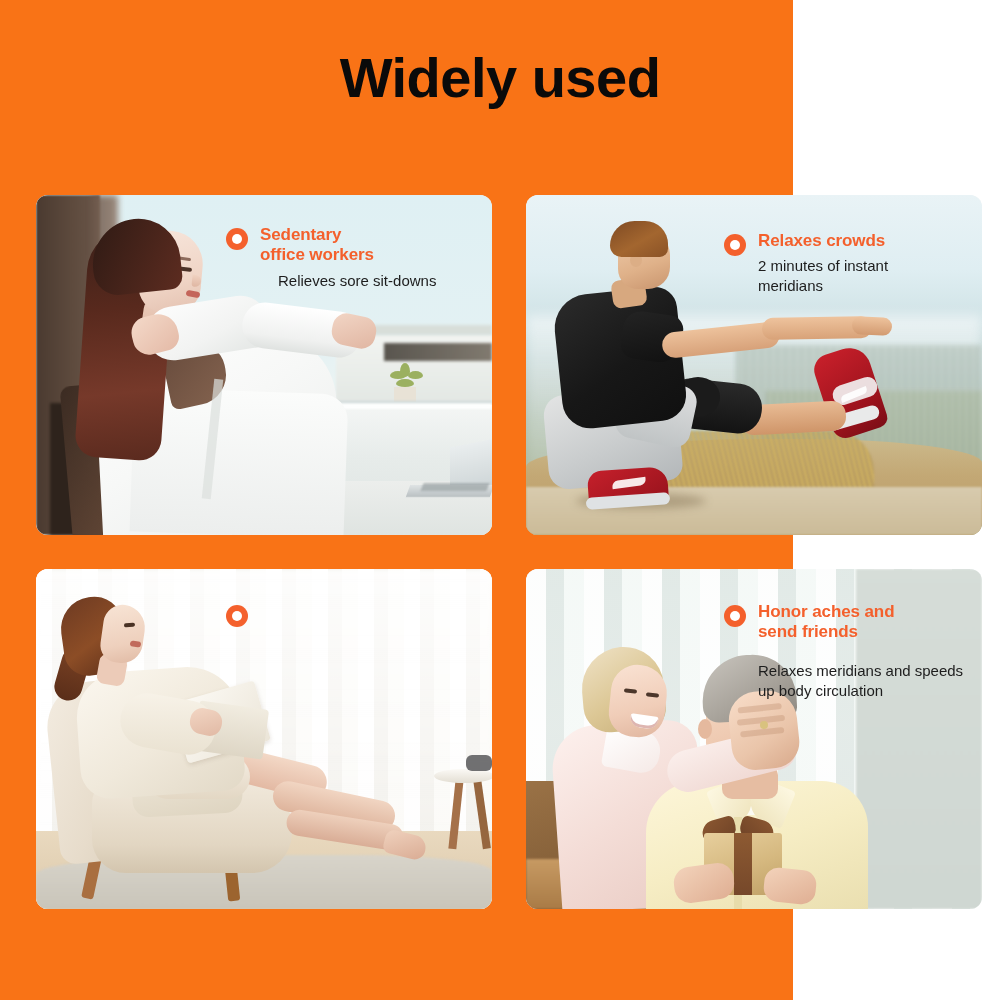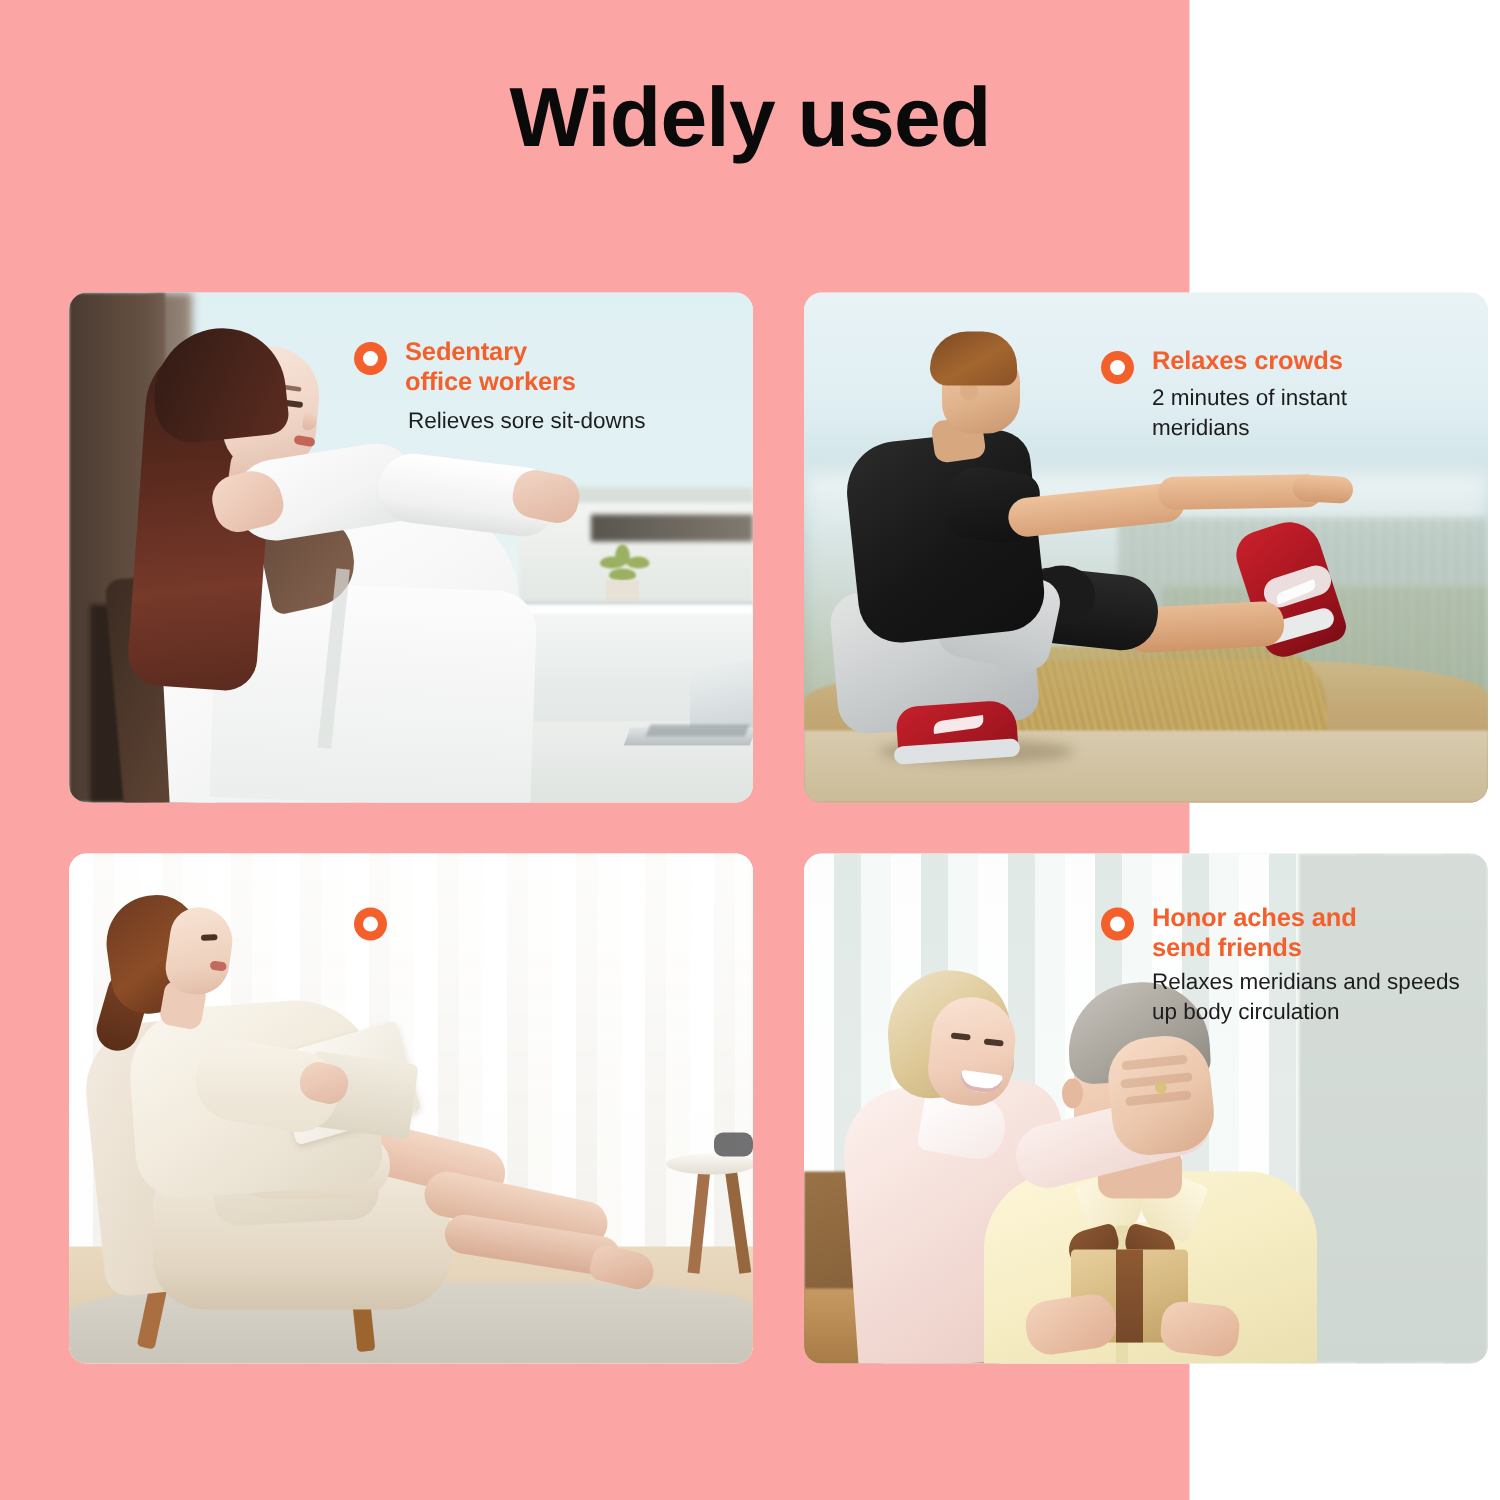--- a/index.html
+++ b/index.html
@@ -2,33 +2,33 @@
 <html><head>
 <meta charset="utf-8">
 <style>
   html,body{margin:0;padding:0;}
   body{
     width:1000px;height:1000px;
     background:#ffffff;
     font-family:"Liberation Sans","DejaVu Sans",sans-serif;
     overflow:hidden;
   }
-  .page{position:relative;width:793px;height:1000px;background:#fca5a5;}
+  .page{position:relative;width:793px;height:1000px;background:#f97316;}
 
   
   .page-title{
     position:absolute;left:0;top:50px;width:1000px;
     text-align:center;
     font-size:56px;font-weight:bold;color:#0a0a0a;
     letter-spacing:-0.5px;line-height:1;
   }
 
   
   .grid{
-    position:absolute;left:46px;top:195px;
+    position:absolute;left:36px;top:195px;
     width:928px;height:698px;
     display:grid;
     grid-template-columns:456px 456px;
     grid-template-rows:340px 340px;
     column-gap:16px;row-gap:18px;gap:34px;
   }
   .card{
     position:relative;
     border-radius:12px;
     overflow:hidden;
@@ -54,21 +54,21 @@
     font-size:17px;font-weight:bold;color:#f4602c;
     line-height:1.2;letter-spacing:-0.1px;
   }
   .cap-sub{
     font-size:15px;color:#1d1d1d;line-height:1.32;
     margin-top:5px;
   }
 
   
   .cap1{left:190px;top:30px;}
-  .cap1 .cap-sub{margin-left:2px;}
+  .cap1 .cap-sub{margin-left:18px;}
   .cap2{left:198px;top:36px;}
   .cap3{left:190px;top:33px;}
   .cap3 .cap-sub{margin-left:24px;}
   .cap4{left:198px;top:33px;}
 
   
   .c1-bg{position:absolute;inset:0;
     background:
       linear-gradient(180deg,#dff0f3 0%,#e3f1f3 42%,#eef4f3 62%,#f6f7f4 100%);
   }
@@ -510,20 +510,20 @@
       <div class="c4-mhand"></div>
       <div class="c4-mhand2"></div>
 
       <div class="caption cap4">
         <span class="bullet">
             <i></i>
           </span>
         <span class="cap-text">
           <span class="cap-head">Honor aches and</span><br>
           <span class="cap-head">send friends</span>
-          <span class="cap-sub" style="display:block;margin-top:2px;">Relaxes meridians and speeds</span>
+          <span class="cap-sub" style="display:block;margin-top:18px;">Relaxes meridians and speeds</span>
           <span class="cap-sub" style="display:block;margin-top:0;">up body circulation</span>
         </span>
       </div>
     </div>
 
   </div>
 </div>
 
 </body></html>

